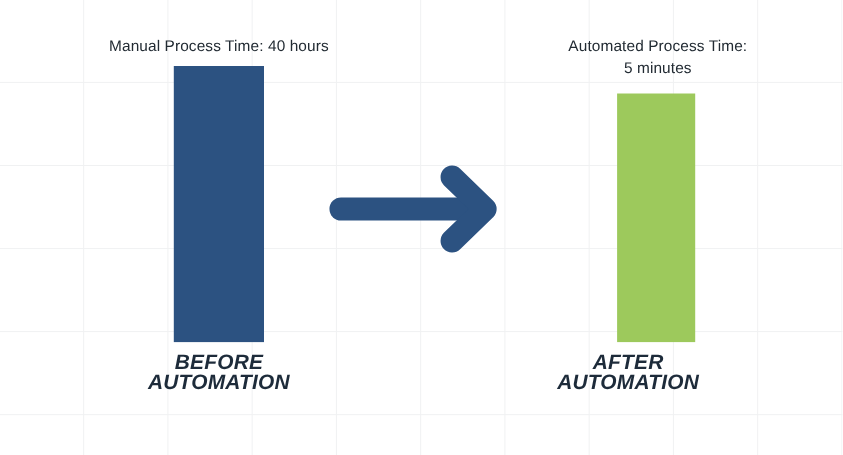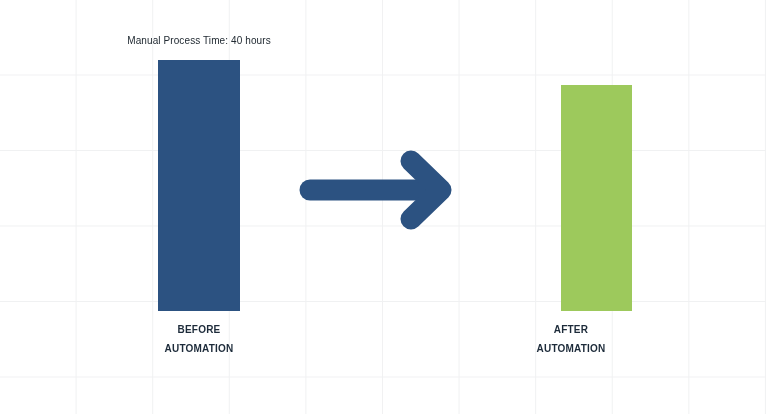--- a/index.html
+++ b/index.html
@@ -27,21 +27,21 @@
     position: absolute;
     inset: 0;
     pointer-events: none;
   }
 
   
   .caption {
     position: absolute;
     text-align: center;
     color: #222b33;
-    font-size: 10px;
+    font-size: 14px;
     line-height: 20px;
     font-weight: 400;
     letter-spacing: 0.1px;
     white-space: pre-line;
   }
   .caption-left {
     left: 44px;
     top: 31px;
     width: 310px;
   }
@@ -68,25 +68,26 @@
     height: 226px;
     background: #9dc95c;
   }
 
   
   .axis-label {
     position: absolute;
     top: 320px;
     text-align: center;
     color: #1d2b3a;
-    font-size: 10px;
+    font-size: 19px;
     line-height: 19px;
     font-weight: 700;
     letter-spacing: 0.2px;
     white-space: pre-line;
+    font-style: italic;
   }
   .axis-label-left {
     left: 94px;
     width: 210px;
   }
   .axis-label-right {
     left: 466px;
     width: 210px;
   }
 
@@ -101,20 +102,22 @@
 </style>
 </head>
 <body>
 
 <div class="canvas">
 
   <div class="grid-overlay"></div>
 
   <div class="caption caption-left">Manual Process Time: 40 hours</div>
 
+  <div class="caption caption-right">Automated Process Time:
+5 minutes</div>
 
   <div class="bar bar-before"></div>
 
   <div class="bar bar-after"></div>
 
   <div class="arrow">
     <svg width="165" height="80" viewBox="0 0 165 80" xmlns="http://www.w3.org/2000/svg">
       <g fill="none" stroke="#2c5281" stroke-width="21" stroke-linecap="round" stroke-linejoin="round">
         <line x1="17" y1="40" x2="137" y2="40"></line>
         <polyline points="118,11 148,40 118,69"></polyline>

